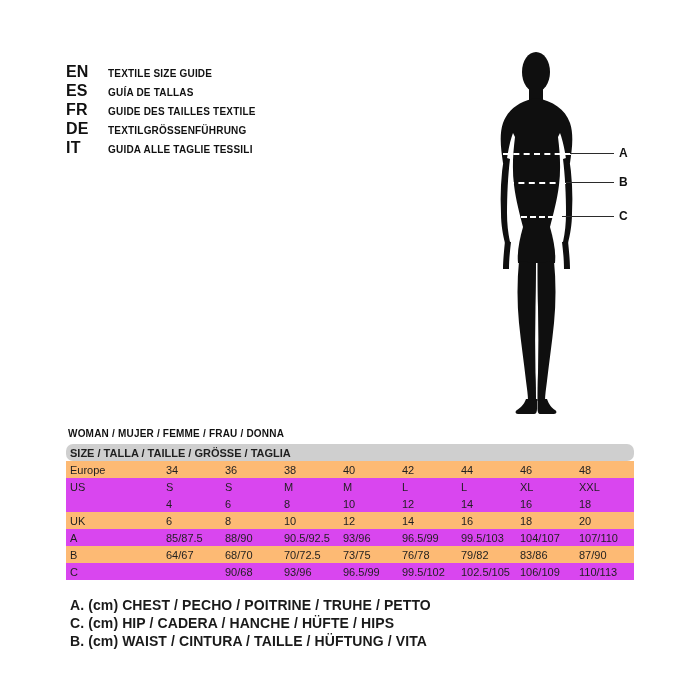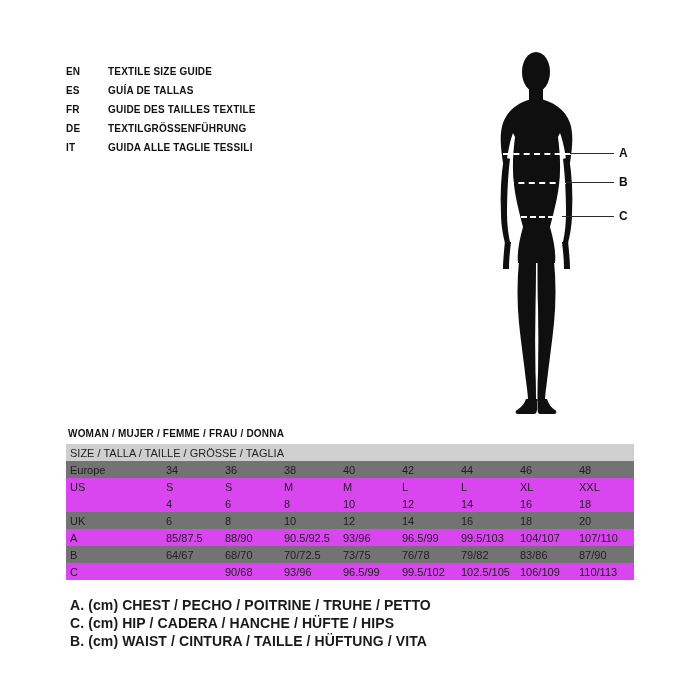--- a/index.html
+++ b/index.html
@@ -24,21 +24,21 @@
     width: 420px;
   }
   .lang-row {
     display: flex;
     align-items: baseline;
     height: 19px;
     line-height: 19px;
   }
   .lang-code {
     width: 42px;
-    font-size: 10px;
+    font-size: 16px;
     font-weight: 700;
     letter-spacing: 0.2px;
     color: #111;
   }
   .lang-title {
     font-size: 10px;
     font-weight: 700;
     letter-spacing: 0.2px;
     color: #111;
     text-transform: uppercase;
@@ -94,24 +94,25 @@
   }
   table.size-table td {
     height: 17px;
     padding: 0 0 0 4px;
     color: #1f1f1f;
     vertical-align: middle;
     white-space: nowrap;
   }
   table.size-table tr.band-dark td {
     background: #cfcfcf;
-    font-weight: 400;
+    font-weight: 700;
+    border-radius: 7px;
   }
   table.size-table tr.band-light td {
-    background: #737373;
+    background: #fdba74;
   }
   table.size-table tr.band-mid td {
     background: #d946ef;
   }
   .col-label { width: 96px; }
   .col-v { width: 59px; }
 
   
   .notes {
     position: absolute;

